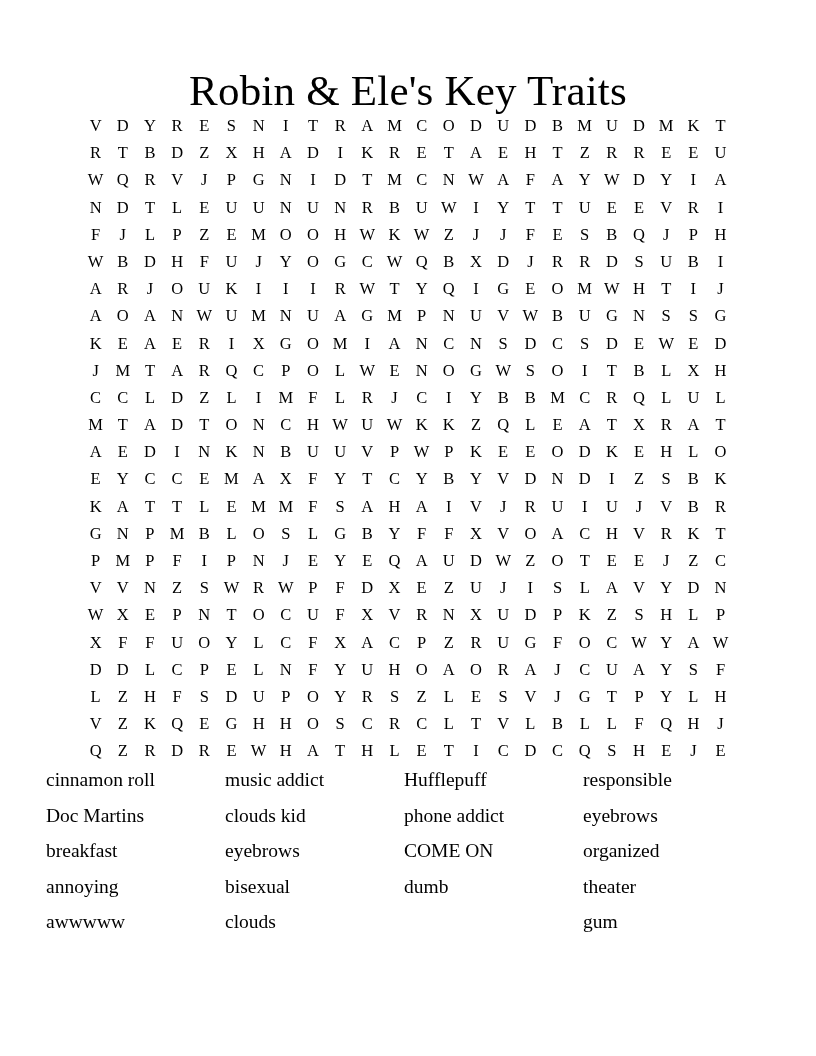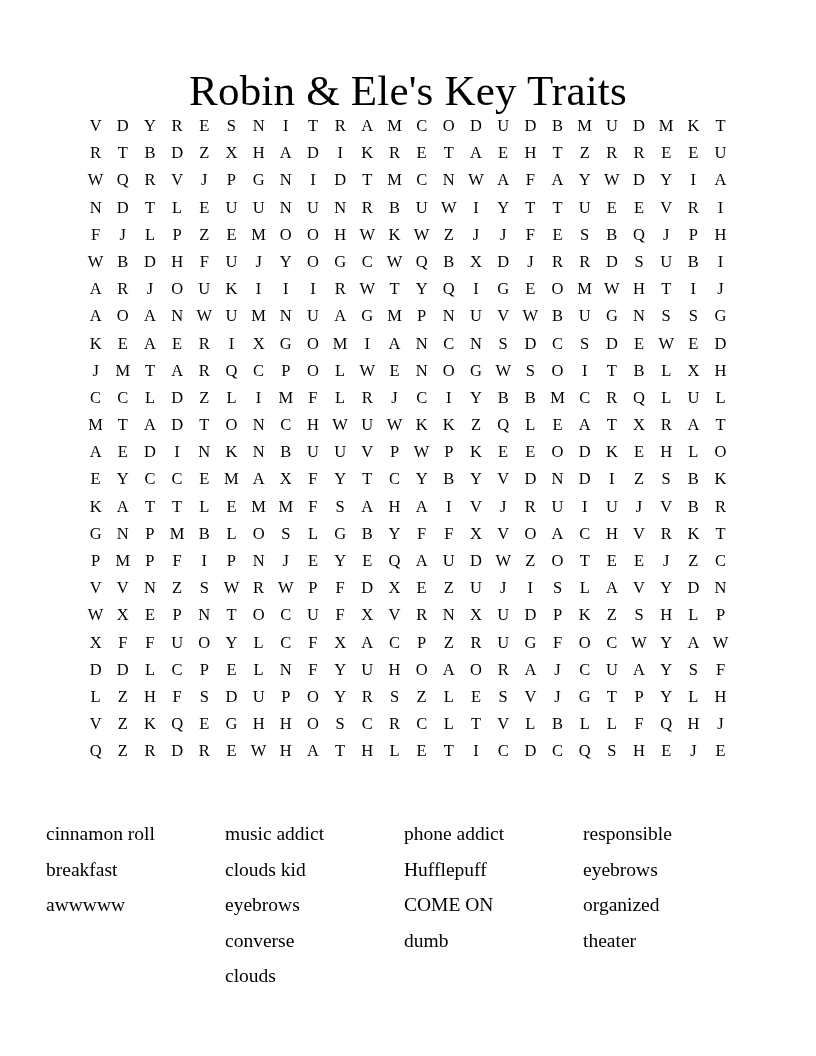--- a/index.html
+++ b/index.html
@@ -57,21 +57,21 @@
     line-height: 27.2px;
     font-family: "Liberation Serif", "DejaVu Serif", serif;
     color: #000000;
     user-select: none;
   }
 
   
   .word-list {
     position: absolute;
     left: 46px;
-    top: 816px;
+    top: 762px;
     width: 724px;
     display: flex;
     flex-direction: row;
     align-items: flex-start;
   }
   .word-col {
     width: 179px;
     display: flex;
     flex-direction: column;
   }
@@ -714,37 +714,40 @@
         <span class="grid-cell">H</span>
         <span class="grid-cell">E</span>
         <span class="grid-cell">J</span>
         <span class="grid-cell">E</span>
       </div>
     </div>
 
   <div class="word-list">
       <div class="word-col">
         <div class="word-item">cinnamon roll</div>
+        <div class="word-item">Doc Martins</div>
         <div class="word-item">breakfast</div>
+        <div class="word-item">annoying</div>
         <div class="word-item">awwwww</div>
       </div>
       <div class="word-col">
         <div class="word-item">music addict</div>
         <div class="word-item">clouds kid</div>
         <div class="word-item">eyebrows</div>
-        <div class="word-item">converse</div>
+        <div class="word-item">bisexual</div>
         <div class="word-item">clouds</div>
       </div>
       <div class="word-col">
+        <div class="word-item">Hufflepuff</div>
         <div class="word-item">phone addict</div>
-        <div class="word-item">Hufflepuff</div>
         <div class="word-item">COME ON</div>
         <div class="word-item">dumb</div>
       </div>
       <div class="word-col">
         <div class="word-item">responsible</div>
         <div class="word-item">eyebrows</div>
         <div class="word-item">organized</div>
         <div class="word-item">theater</div>
+        <div class="word-item">gum</div>
       </div>
     </div>
 
 </div>
 
 </body></html>

